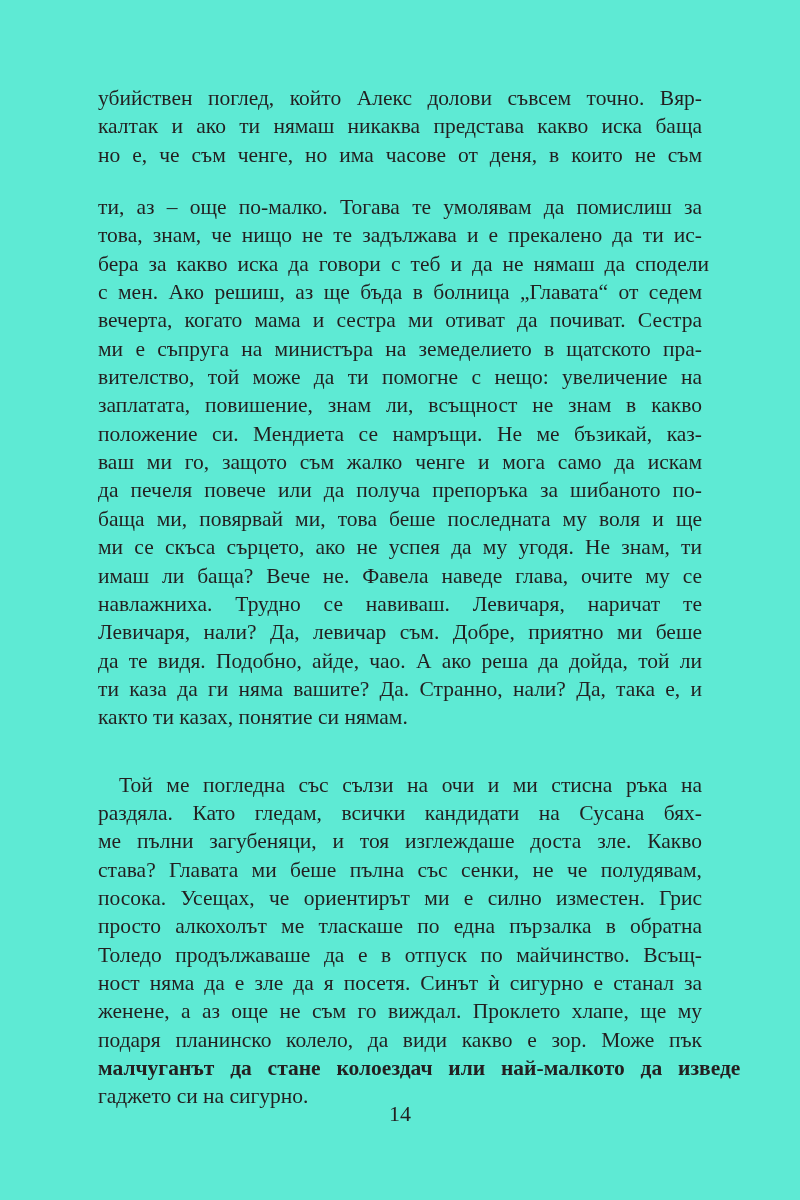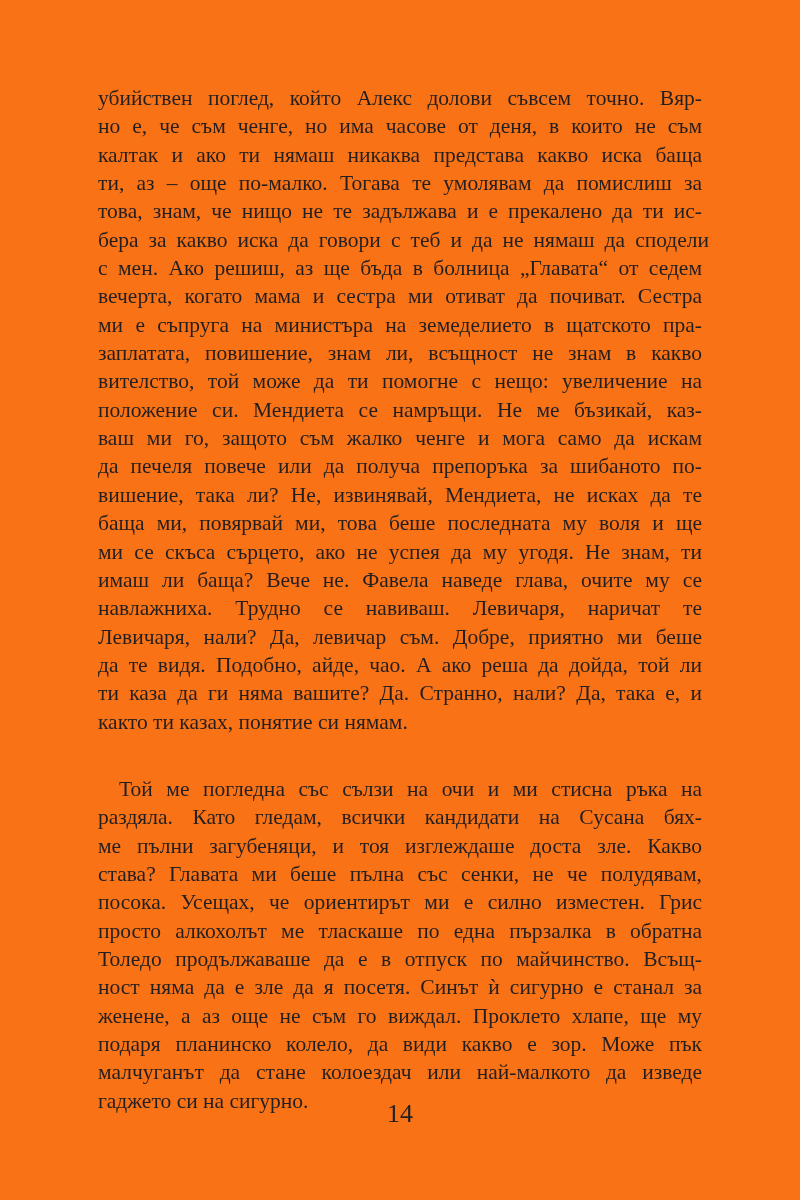--- a/index.html
+++ b/index.html
@@ -45,46 +45,45 @@
     .line.indent {
       padding-left: 21px;
       margin-top: 39px;
     }
     .page-number {
       position: absolute;
       left: 0;
       width: 800px;
       top: 1101px;
       text-align: center;
-      font-size: 26px;
+      font-size: 22px;
       line-height: 26px;
     }
   </style>
 </head>
 <body style="color: rgb(35, 31, 32); background: rgb(255, 255, 255);">
 
-<div class="page" style="background: #f97316;">
+<div class="page" style="background: #5eead4;">
   <div class="text-block">
 
     <div class="paragraph">
       <span class="line" style="word-spacing: 10.123px; display: block; width: auto;">убийствен поглед, който Алекс долови съвсем точно. Вяр-</span>
+      <span class="line" style="word-spacing: 7.899px; display: block; width: auto;">калтак и ако ти нямаш никаква представа какво иска баща</span>
       <span class="line" style="word-spacing: 6.614px; display: block; width: auto;">но е, че съм ченге, но има часове от деня, в които не съм</span>
-      <span class="line" style="word-spacing: 7.899px; display: block; width: auto;">калтак и ако ти нямаш никаква представа какво иска баща</span>
-      <span class="line" style="word-spacing: 6.856px; display: block; width: auto;">ти, аз – още по-малко. Тогава те умолявам да помислиш за</span>
+      <span class="line" style="word-spacing: 6.856px; display: block; width: auto; margin-top: 24px;">ти, аз – още по-малко. Тогава те умолявам да помислиш за</span>
       <span class="line" style="word-spacing: 4.685px; display: block; width: auto;">това, знам, че нищо не те задължава и е прекалено да ти ис-</span>
       <span class="line" style="word-spacing: 4.672px; display: block; width: auto;">бера за какво иска да говори с теб и да не нямаш да сподели</span>
       <span class="line" style="word-spacing: 4.332px; display: block; width: auto;">с мен. Ако решиш, аз ще бъда в болница „Главата“ от седем</span>
       <span class="line" style="word-spacing: 6.792px; display: block; width: auto;">вечерта, когато мама и сестра ми отиват да почиват. Сестра</span>
       <span class="line" style="word-spacing: 6.899px; display: block; width: auto;">ми е съпруга на министъра на земеделието в щатското пра-</span>
+      <span class="line" style="word-spacing: 8.01px; display: block; width: auto;">вителство, той може да ти помогне с нещо: увеличение на</span>
       <span class="line" style="word-spacing: 9.49px; display: block; width: auto;">заплатата, повишение, знам ли, всъщност не знам в какво</span>
-      <span class="line" style="word-spacing: 8.01px; display: block; width: auto;">вителство, той може да ти помогне с нещо: увеличение на</span>
       <span class="line" style="word-spacing: 9.127px; display: block; width: auto;">положение си. Мендиета се намръщи. Не ме бъзикай, каз-</span>
       <span class="line" style="word-spacing: 7.464px; display: block; width: auto;">ваш ми го, защото съм жалко ченге и мога само да искам</span>
       <span class="line" style="word-spacing: 6.729px; display: block; width: auto;">да печеля повече или да получа препоръка за шибаното по-</span>
-      <span class="line" style="word-spacing: 6.792px; display: block; width: auto;">вишение, така ли? Не, извинявай, Мендиета, не исках да те</span>
       <span class="line" style="word-spacing: 6.744px; display: block; width: auto;">баща ми, повярвай ми, това беше последната му воля и ще</span>
       <span class="line" style="word-spacing: 5.855px; display: block; width: auto;">ми се скъса сърцето, ако не успея да му угодя. Не знам, ти</span>
       <span class="line" style="word-spacing: 7.558px; display: block; width: auto;">имаш ли баща? Вече не. Фавела наведе глава, очите му се</span>
       <span class="line" style="word-spacing: 15.622px; display: block; width: auto;">навлажниха. Трудно се навиваш. Левичаря, наричат те</span>
       <span class="line" style="word-spacing: 8.123px; display: block; width: auto;">Левичаря, нали? Да, левичар съм. Добре, приятно ми беше</span>
       <span class="line" style="word-spacing: 4.85px; display: block; width: auto;">да те видя. Подобно, айде, чао. А ако реша да дойда, той ли</span>
       <span class="line" style="word-spacing: 4.927px; display: block; width: auto;">ти каза да ги няма вашите? Да. Странно, нали? Да, така е, и</span>
       <span class="line last">както ти казах, понятие си нямам.</span>
     </div>
 
@@ -92,20 +91,20 @@
       <span class="line indent" style="word-spacing: 8.146px; display: block; width: auto;">Той ме погледна със сълзи на очи и ми стисна ръка на</span>
       <span class="line" style="word-spacing: 14.134px; display: block; width: auto;">раздяла. Като гледам, всички кандидати на Сусана бях-</span>
       <span class="line" style="word-spacing: 10.5px; display: block; width: auto;">ме пълни загубеняци, и тоя изглеждаше доста зле. Какво</span>
       <span class="line" style="word-spacing: 7.986px; display: block; width: auto;">става? Главата ми беше пълна със сенки, не че полудявам,</span>
       <span class="line" style="word-spacing: 8.973px; display: block; width: auto;">посока. Усещах, че ориентирът ми е силно изместен. Грис</span>
       <span class="line" style="word-spacing: 8.877px; display: block; width: auto;">просто алкохолът ме тласкаше по една пързалка в обратна</span>
       <span class="line" style="word-spacing: 8.199px; display: block; width: auto;">Толедо продължаваше да е в отпуск по майчинство. Всъщ-</span>
       <span class="line" style="word-spacing: 4.695px; display: block; width: auto;">ност няма да е зле да я посетя. Синът ѝ сигурно е станал за</span>
       <span class="line" style="word-spacing: 6px; display: block; width: auto;">женене, а аз още не съм го виждал. Проклето хлапе, ще му</span>
       <span class="line" style="word-spacing: 9.307px; display: block; width: auto;">подаря планинско колело, да види какво е зор. Може пък</span>
-      <span class="line" style="word-spacing: 10.431px; display: block; width: auto;">малчуганът да стане колоездач или най-малкото да изведе</span>
+      <span class="line" style="word-spacing: 10.431px; display: block; width: auto; font-weight: bold;">малчуганът да стане колоездач или най-малкото да изведе</span>
       <span class="line last">гаджето си на сигурно.</span>
     </div>
 
   </div>
 
   <div class="page-number">14</div>
 </div>
 
 </body></html>

